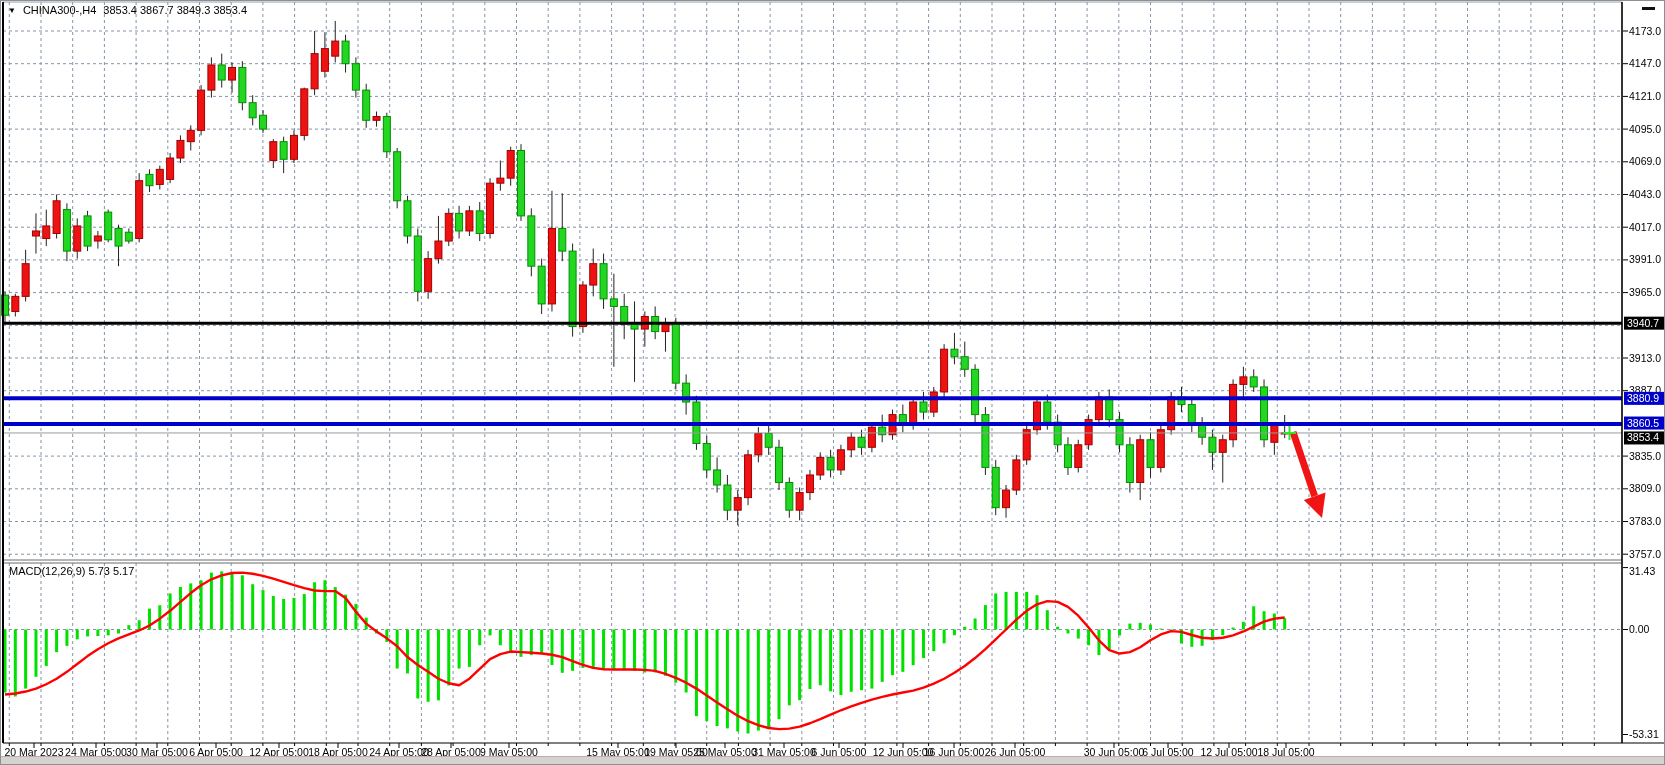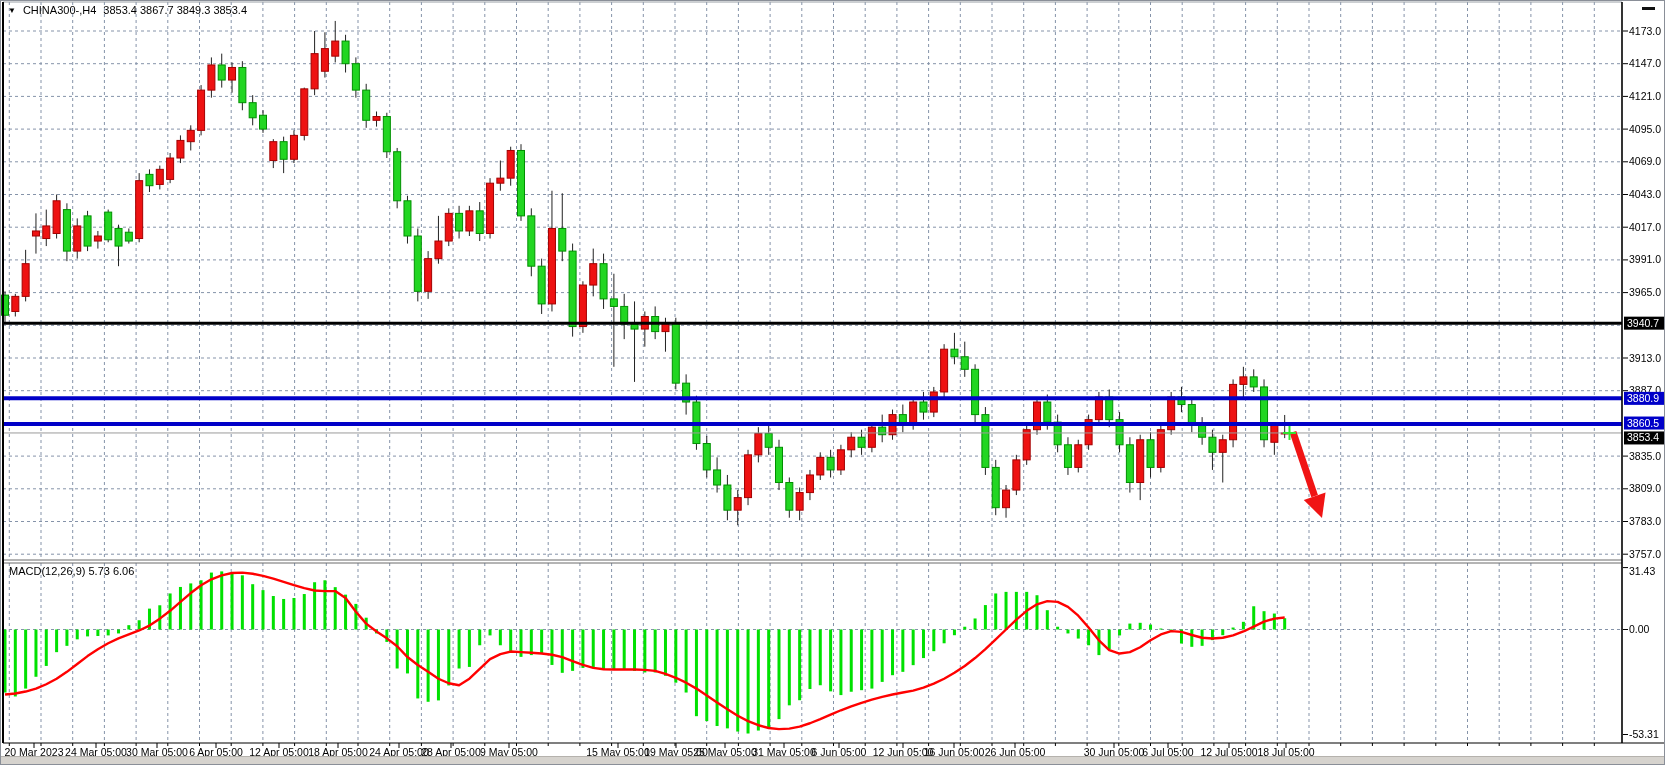--- a/index.html
+++ b/index.html
@@ -687,18 +687,18 @@
     </svg>
 
   <div class="titlebar">
     <span class="tri">▼</span>
     <span>CHINA300-,H4</span>
     <span>3853.4 3867.7 3849.3 3853.4</span>
   </div>
 
   <div class="macd-caption">
     <span>MACD(12,26,9)</span>
-    <span>5.73 6.06</span>
+    <span>5.73 5.17</span>
   </div>
 
   <div class="corner-mark"></div>
   <div class="scroll-strip"></div>
 </div>
 
 </body></html>

